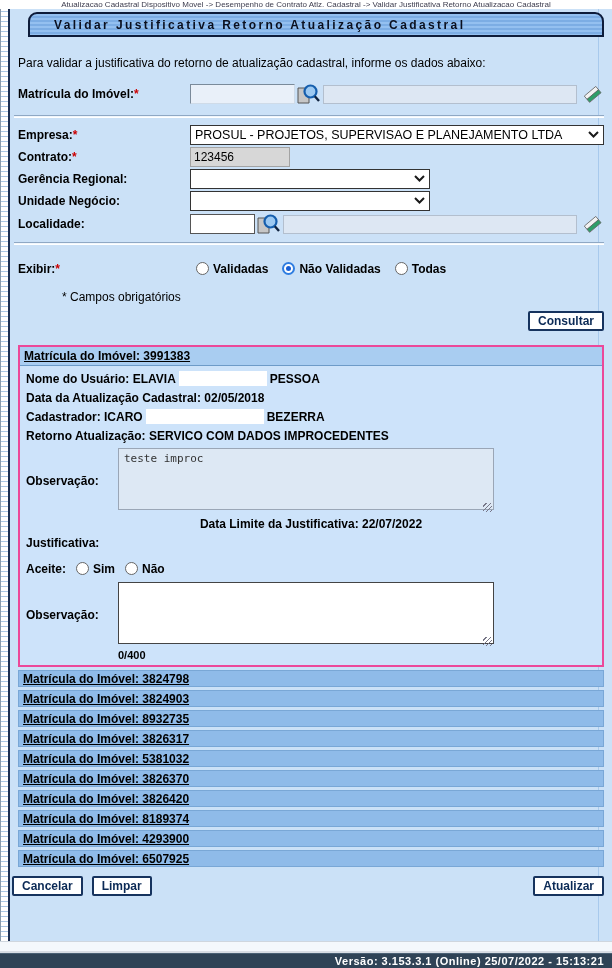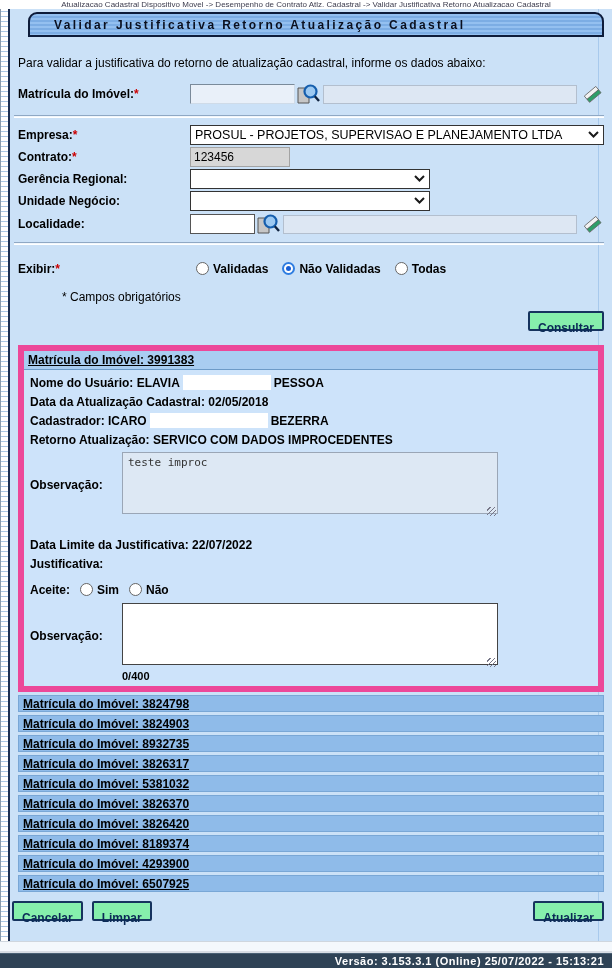--- a/index.html
+++ b/index.html
@@ -56,41 +56,41 @@
   .row-exibir { margin-top:15px; height:18px; }
   .radio-group { display:flex; align-items:center; gap:14px; margin-left:6px; }
   .radio-item { display:inline-flex; gap:4px; cursor:pointer; }
   .radio { width:13px; height:13px; border-radius:50%; background:#fff; border:1px solid #666; display:inline-block; position:relative; }
   .radio.checked { border:2px solid #2f7de1; }
   .radio.checked::after { content:""; position:absolute; left:2px; top:2px; width:5px; height:5px; border-radius:50%; background:#1a5fd4; }
   .radio-label { font-size:12px; font-weight:bold; color:#000; }
 
   .required-note { margin:12px 0 0 50px; font-size:12px; color:#000; }
   .consultar-row { margin-top:7px; display:flex; justify-content:flex-end; }
-  .btn { background:#86efac; border:2px solid #16335e; border-radius:2px; color:#0b2a56; font-weight:bold;
-    font-size:12px; padding:8px 8px 2px 8px; height:20px; font-family:"Liberation Sans",sans-serif; cursor:pointer; }
-
-  
-  .expanded { margin-top:14px; margin-left:6px; border:6px solid #ec4899; }
+  .btn { background:#ffffff; border:2px solid #16335e; border-radius:2px; color:#0b2a56; font-weight:bold;
+    font-size:12px; padding:1px 8px 2px 8px; height:20px; font-family:"Liberation Sans",sans-serif; cursor:pointer; }
+
+  
+  .expanded { margin-top:14px; margin-left:6px; border:2px solid #ec4899; }
   .exp-header { background:#a9cdf1; height:19px; display:flex; align-items:center; padding-left:4px; border-bottom:1px solid #6d9bc8; }
   .mat-link { font-size:12px; font-weight:bold; color:#000; text-decoration:underline; cursor:pointer; }
   .exp-detail { background:#cde3fa; padding:3px 6px 4px 6px; }
   .drow { font-size:12px; font-weight:bold; color:#000; height:19px; display:flex; align-items:center; }
   .redact { display:inline-block; height:15px; background:#ffffff; vertical-align:middle; margin:0 3px; }
   .redact.w1 { width:88px; } .redact.w2 { width:118px; }
   .ta-row { display:flex; margin-top:3px; }
   .ta-label { width:92px; flex-shrink:0; font-size:12px; font-weight:bold; display:flex; align-items:center; }
   .ta-wrap { position:relative; width:376px; }
   textarea { width:376px; height:62px; resize:none; font-family:"DejaVu Sans Mono", monospace; font-size:11px;
     color:#333; padding:3px 5px; overflow:hidden; }
   textarea.dis { background:#dde8f4; border:1px solid #9aa6b6; }
   textarea.edit { background:#ffffff; border:1px solid #444; color:#000; }
   .ta-wrap::after { content:""; position:absolute; right:2px; bottom:2px; width:9px; height:9px;
     background:repeating-linear-gradient(135deg,transparent 0 2px,#778 2px 3px); pointer-events:none; }
-  .dlimit { margin-top:17px; }
+  .dlimit { margin-top:0;justify-content:center; }
   .aceite-row { margin-top:12px; margin-bottom:6px; display:flex; align-items:center; gap:10px; }
   .aceite-row .flabel2 { font-size:12px; font-weight:bold; }
   .counter { font-size:11px; font-weight:bold; color:#000; margin:1px 0 0 92px; }
 
   
   .collapsed-row { margin:3px 0 0 6px; height:17px; background:#8fbbe9; border:1px solid #79a7d6;
     display:flex; align-items:center; padding-left:4px; cursor:pointer; }
 
   .bottom-buttons { margin-top:9px; display:flex; align-items:center; }
   .bottom-buttons .btn { margin-right:9px; }

